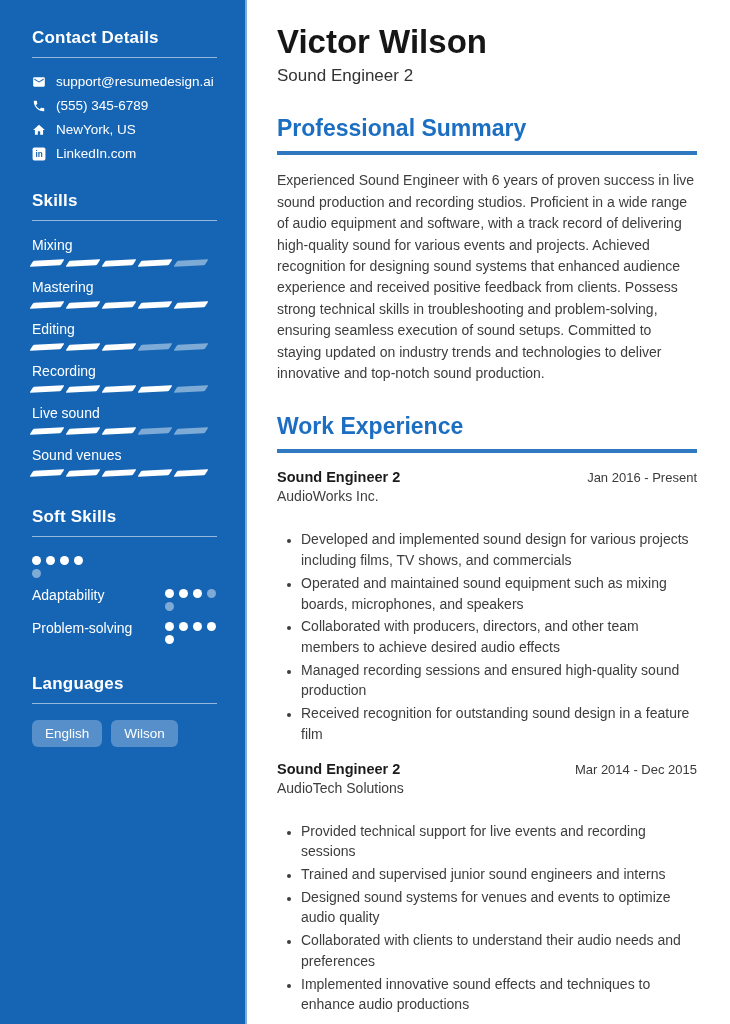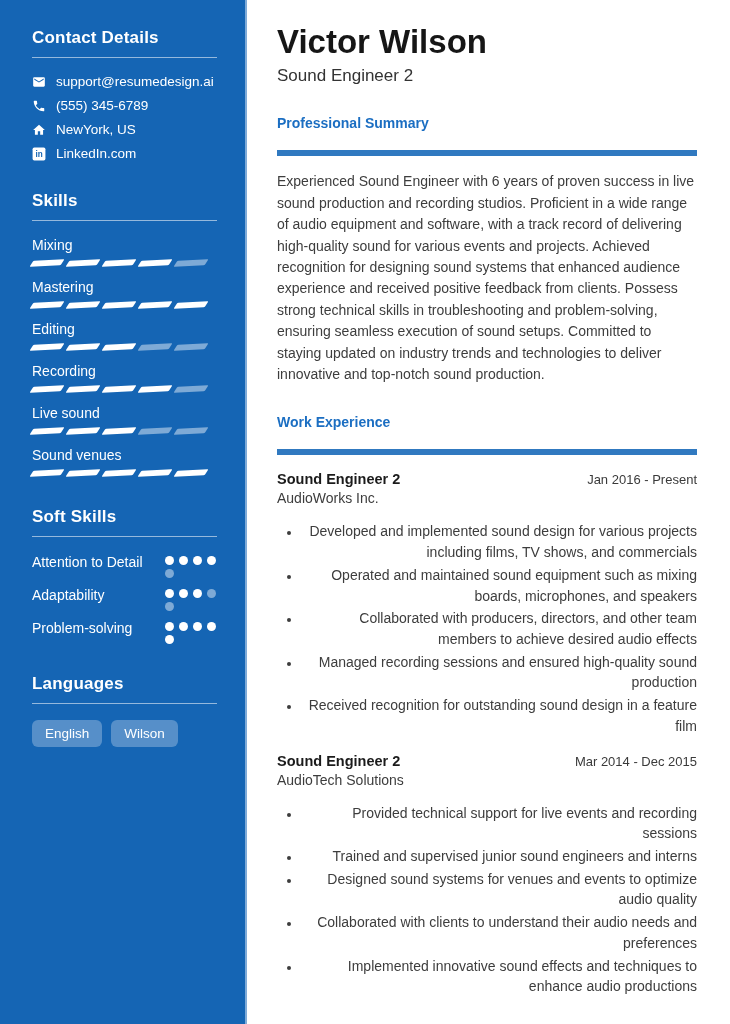--- a/index.html
+++ b/index.html
@@ -74,39 +74,39 @@
     border-radius: 6px;
   }
 
   
   .main { flex: 1; padding: 24px 33px 0 30px; }
   .name { font-size: 33px; font-weight: bold; color: #161616; line-height: 1.1; }
   .job-title-header { font-size: 17px; color: #333333; margin-top: 6px; }
 
   .main-section { margin-top: 29px; }
   .main-heading {
-    font-size: 14px;
+    font-size: 23px;
     font-weight: bold;
     color: #1b6ec2;
-    padding-bottom: 19px;
-    border-bottom: 6px solid #8b5cf6;
+    padding-bottom: 9px;
+    border-bottom: 4px solid #8b5cf6;
   }
   .summary-text {
     margin-top: 15px;
     font-size: 14px;
     line-height: 1.53;
     color: #3d3d3d;
   }
 
   .job { margin-top: 16px; }
   .entry-head { display: flex; justify-content: space-between; align-items: baseline; }
   .entry-title { font-size: 14.5px; font-weight: bold; color: #1b1b1b; }
   .entry-date { font-size: 13px; color: #3a3a3a; white-space: nowrap; }
   .entry-sub { font-size: 14px; color: #3d3d3d; margin-top: 3px; }
-  .job ul { margin: 15px 0 0 0; padding-left: 24px; text-align: right; }
+  .job ul { margin: 25px 0 0 0; padding-left: 24px; }
   .job li {
     font-size: 14px;
     line-height: 1.48;
     color: #3d3d3d;
     margin-bottom: 2px;
   }
   .job li::marker { color: #3d3d3d; font-size: 12px; }
 </style>
 </head>
 <body>
@@ -218,21 +218,20 @@
             <span class="seg filled"></span>
             <span class="seg filled"></span>
           </div>
       </div>
     </div>
 
     <div class="side-section">
       <div class="side-heading">Soft Skills</div>
 
       <div class="soft-row">
-        <div class="soft-name">Attention to Detail</div>
         <div class="soft-dots dots">
             <span class="dot filled"></span>
             <span class="dot filled"></span>
             <span class="dot filled"></span>
             <span class="dot filled"></span>
             <span class="dot empty"></span>
           </div>
       </div>
       <div class="soft-row">
         <div class="soft-name">Adaptability</div>

